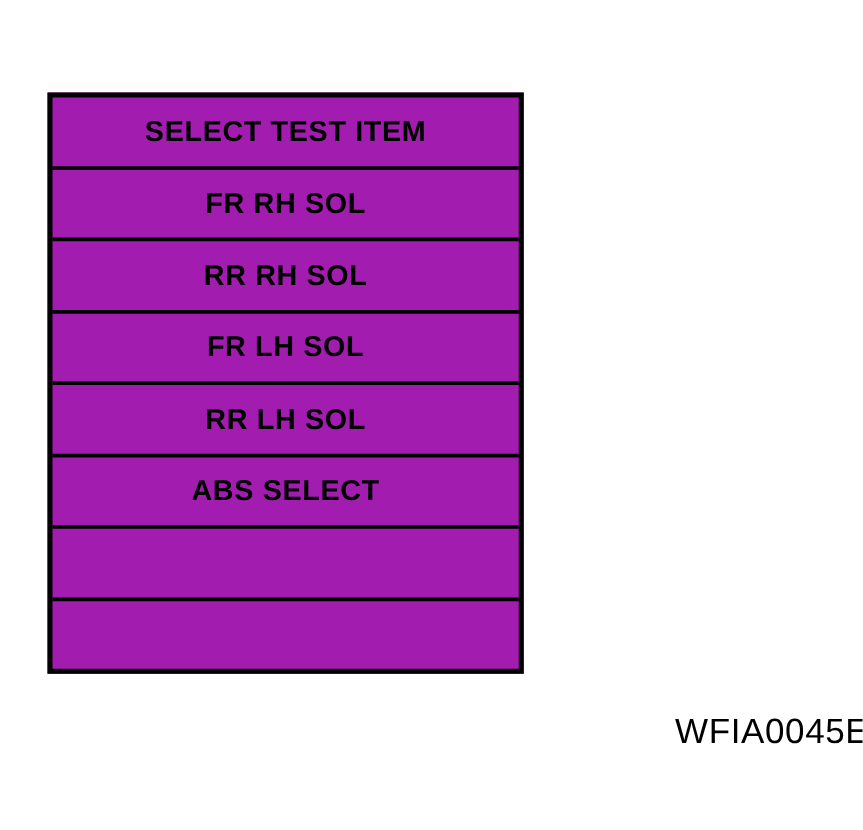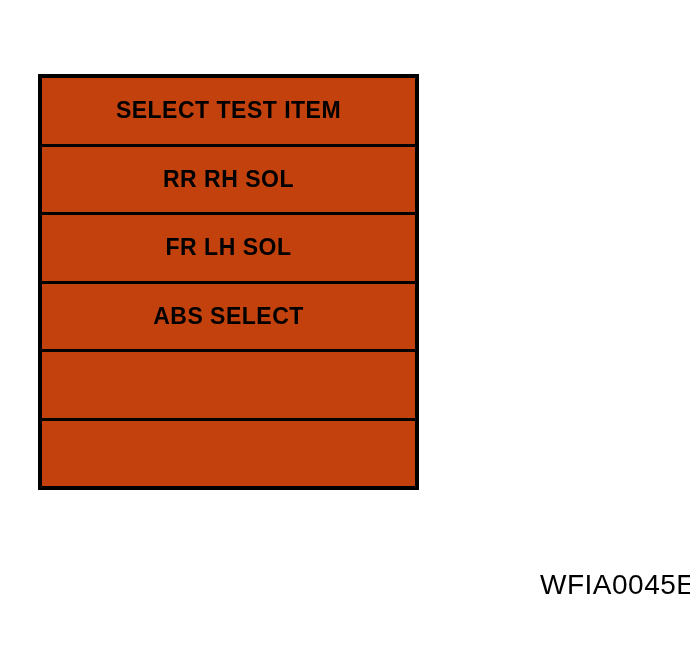--- a/index.html
+++ b/index.html
@@ -13,24 +13,24 @@
     position: relative;
     font-family: "Liberation Sans", sans-serif;
     color: #000000;
     overflow: hidden;
   }
   .menu-screen {
     position: absolute;
     left: 38px;
     top: 74px;
     width: 381px;
-    height: 416px;
+    height: 465px;
     box-sizing: border-box;
     border: 4px solid #000000;
-    background: #c2410c;
+    background: #a21caf;
     display: flex;
     flex-direction: column;
   }
   .menu-row {
     flex: 1 1 0;
     border-bottom: 3px solid #000000;
     display: flex;
     align-items: center;
     justify-content: center;
     font-weight: bold;
@@ -48,20 +48,22 @@
     font-size: 28px;
     font-weight: normal;
     letter-spacing: 0.5px;
   }
 </style>
 </head>
 <body>
 
 <div class="menu-screen">
   <div class="menu-row">SELECT TEST ITEM</div>
+  <div class="menu-row">FR RH SOL</div>
   <div class="menu-row">RR RH SOL</div>
   <div class="menu-row">FR LH SOL</div>
+  <div class="menu-row">RR LH SOL</div>
   <div class="menu-row">ABS SELECT</div>
   <div class="menu-row"></div>
   <div class="menu-row"></div>
 </div>
 
 <div class="figure-code">WFIA0045E</div>
 
 </body></html>

